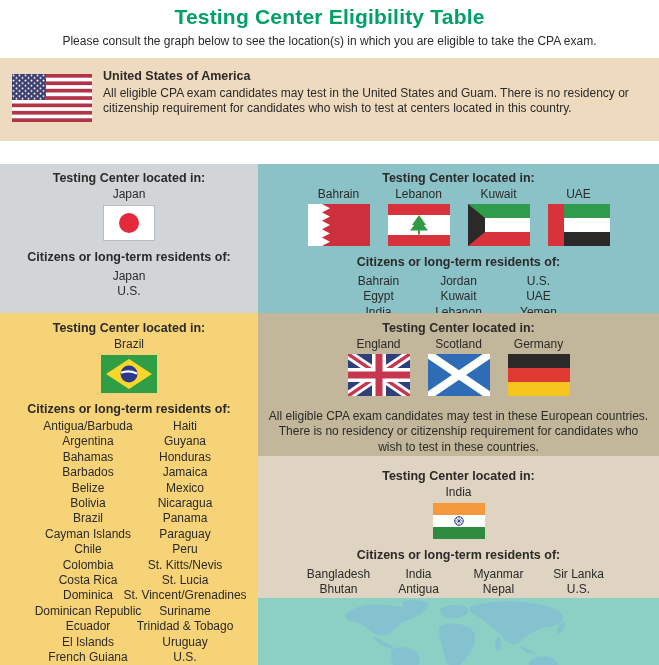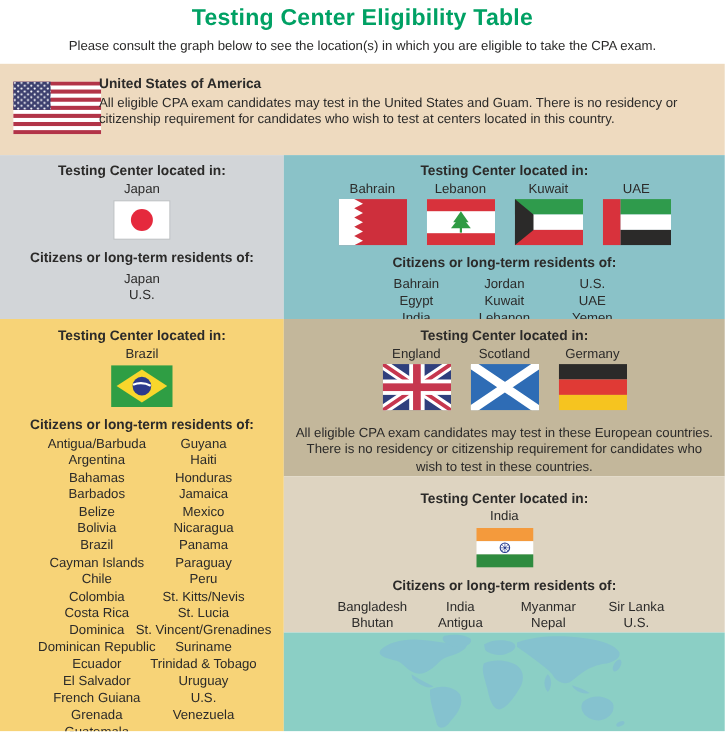--- a/index.html
+++ b/index.html
@@ -6,24 +6,24 @@
   html,body { background:#ffffff; }
   body { font-family:"Liberation Sans", sans-serif; color:#2b2a29; }
   .page { position:relative; width:659px; height:665px; overflow:hidden; background:#ffffff; }
 
   .header { position:absolute; left:0; top:0; width:659px; height:40px; text-align:center; }
   .title { padding-top:5px; font-size:21px; font-weight:bold; color:#00a164; letter-spacing:0.2px; }
   .subtitle { margin-top:5px; font-size:12px; }
 
   .usa { position:absolute; left:0; top:58px; width:659px; height:83px; background:#eedabf; }
   .usa-flag { position:absolute; left:12px; top:16px; line-height:0; }
-  .usa-text { position:absolute; left:90px; top:11px; width:552px; font-size:12px; line-height:15.5px; }
+  .usa-text { position:absolute; left:103px; top:11px; width:552px; font-size:12px; line-height:15.5px; }
   .usa-name { font-weight:bold; font-size:12.5px; margin-bottom:1px; }
 
-  .sec { position:absolute; font-size:12px; text-align:center; }
+  .sec { position:absolute; font-size:12px; text-align:center;margin-top:23px; }
   .sec-japan   { left:0;     top:141px; width:258px; height:149px; background:#d2d5d8; }
   .sec-mideast { left:258px; top:141px; width:401px; height:149px; background:#8ac2c8; }
   .sec-brazil  { left:0;     top:290px; width:258px; height:375px; background:#f7d377; }
   .sec-europe  { left:258px; top:290px; width:401px; height:143px; background:#c3b79b; }
   .sec-india   { left:258px; top:433px; width:401px; height:142px; background:#ded4c1; }
   .sec-map     { left:258px; top:575px; width:401px; height:90px;  background:#8bcfc5; overflow:hidden; }
 
   .heading { font-weight:bold; font-size:12.5px; line-height:15px; }
   .pt7  { padding-top:7px; }
   .pt8  { padding-top:8px; }
@@ -192,28 +192,28 @@
           <div class="list-line">Belize</div>
           <div class="list-line">Bolivia</div>
           <div class="list-line">Brazil</div>
           <div class="list-line">Cayman Islands</div>
           <div class="list-line">Chile</div>
           <div class="list-line">Colombia</div>
           <div class="list-line">Costa Rica</div>
           <div class="list-line">Dominica</div>
           <div class="list-line">Dominican Republic</div>
           <div class="list-line">Ecuador</div>
-          <div class="list-line">El Salvador</div>
+          <div class="list-line">El Islands</div>
           <div class="list-line">French Guiana</div>
           <div class="list-line">Grenada</div>
           <div class="list-line">Guatemala</div>
         </div>
       <div class="brazil-col2 list">
+          <div class="list-line">Haiti</div>
           <div class="list-line">Guyana</div>
-          <div class="list-line">Haiti</div>
           <div class="list-line">Honduras</div>
           <div class="list-line">Jamaica</div>
           <div class="list-line">Mexico</div>
           <div class="list-line">Nicaragua</div>
           <div class="list-line">Panama</div>
           <div class="list-line">Paraguay</div>
           <div class="list-line">Peru</div>
           <div class="list-line">St. Kitts/Nevis</div>
           <div class="list-line">St. Lucia</div>
           <div class="list-line">St. Vincent/Grenadines</div>

